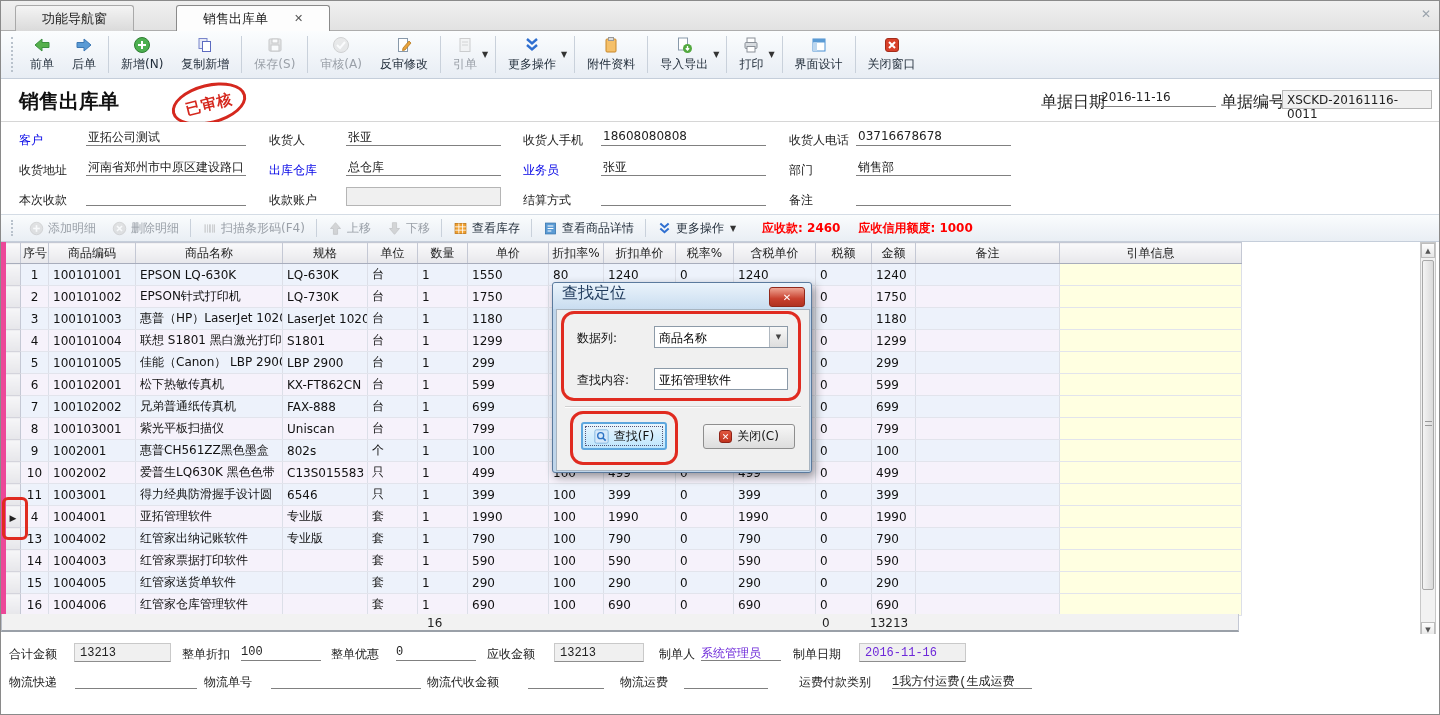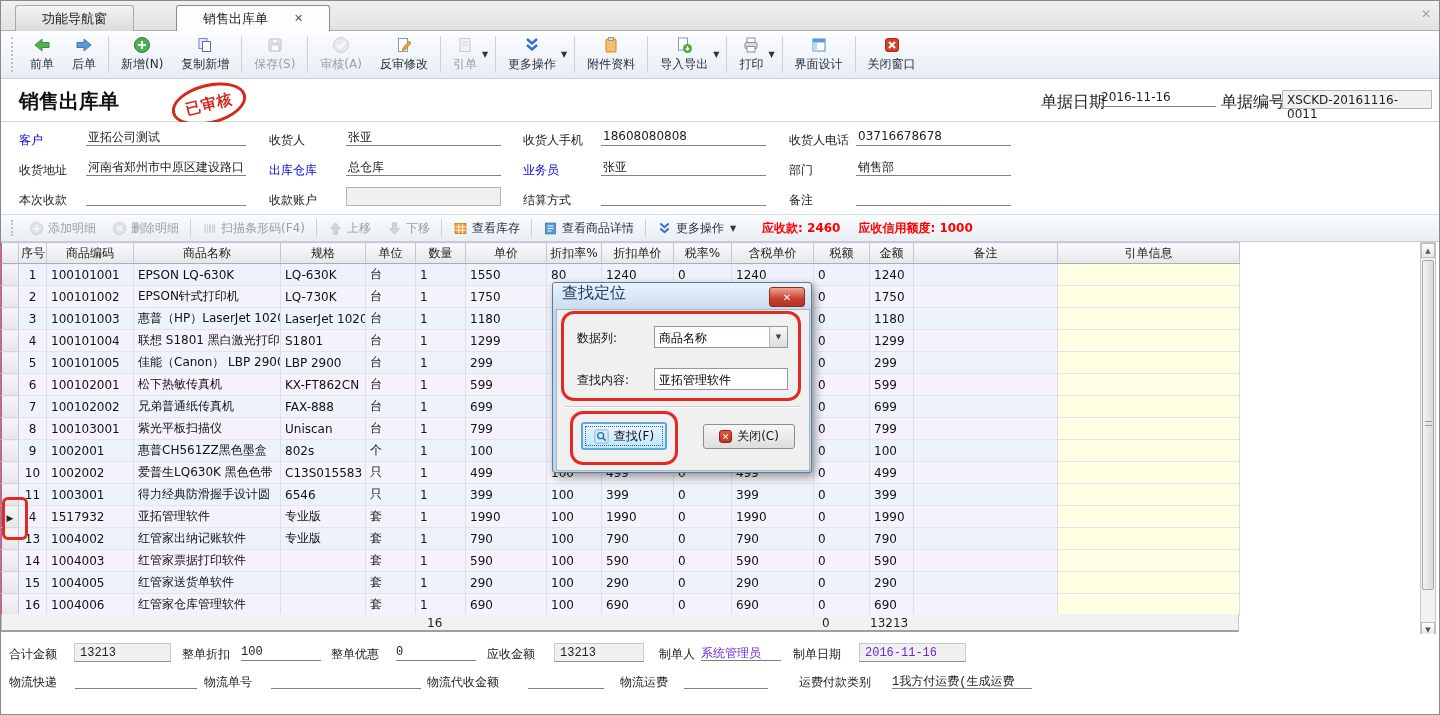--- a/index.html
+++ b/index.html
@@ -34,21 +34,21 @@
   .hval{position:absolute;top:11px;font-size:12px;color:#222;}
   .u{border-bottom:1px solid #808080;display:inline-block;height:17px;box-sizing:border-box;}
   .gbox{background:#F0F0F0;border:1px solid #B5B5B5;display:inline-block;height:19px;box-sizing:border-box;padding:2px 4px;}
   
   .form{position:absolute;left:0;top:121px;width:100%;height:92px;background:#FFF;}
   .fcell{position:absolute;font-size:12px;color:#222;}
   .flabel.blue{color:#0000E6;}
   .fval{position:absolute;top:-3px;font-size:12px;color:#222;padding:0 2px;}
   
   .tablewrap{position:absolute;left:0;top:241px;width:1440px;height:392px;background:#FFF;}
-  table.grid{border-collapse:collapse;table-layout:fixed;width:1238px;font-size:12px;border-left:1px solid #ec4899;}
+  table.grid{border-collapse:collapse;table-layout:fixed;width:1238px;font-size:12px;border-left:5px solid #ec4899;}
   table.grid th{height:20px;background:linear-gradient(#FAFAFB,#E7E7EB);border-right:1px solid #C4C8D4;border-bottom:1px solid #A8ADBC;border-top:1px solid #C4C8D4;font-weight:normal;color:#222;padding:0 2px;overflow:hidden;white-space:nowrap;}
   table.grid td{height:21px;border-right:1px solid #DCDFE8;border-bottom:1px solid #E2E4EC;padding:0 4px;overflow:hidden;white-space:nowrap;color:#111;}
   tr.ra td{background:#EDF2FB;}
   tr.rb td{background:#F6F2FB;}
   table.grid td.selcell{background:linear-gradient(#F6F6F8,#E6E6EA);border-right:1px solid #C4C8D4;border-bottom:1px solid #D4D4DC;text-align:center;padding:0;}
   table.grid td.c0{text-align:center;}
   table.grid tr td.c14{background:#FFFFE1;}
   .marker{font-size:9px;color:#222;}
   .summaryrow{position:absolute;left:0;top:372px;width:1238px;height:18px;background:#F2F2F2;border-left:1px solid #B9BEC9;border-right:1px solid #C4C8D4;border-bottom:2px solid #9AA0A8;box-sizing:border-box;font-size:12px;color:#222;}
   .summaryrow span{position:absolute;top:2px;}
@@ -605,21 +605,21 @@
             <td class="c9">0</td>
             <td class="c10">399</td>
             <td class="c11">0</td>
             <td class="c12">399</td>
             <td class="c13"></td>
             <td class="c14"></td>
           </tr>
           <tr class="rb">
             <td class="selcell"><span class="marker">▶</span></td>
             <td class="c0">4</td>
-            <td class="c1">1517932</td>
+            <td class="c1">1004001</td>
             <td class="c2">亚拓管理软件</td>
             <td class="c3">专业版</td>
             <td class="c4">套</td>
             <td class="c5">1</td>
             <td class="c6">1990</td>
             <td class="c7">100</td>
             <td class="c8">1990</td>
             <td class="c9">0</td>
             <td class="c10">1990</td>
             <td class="c11">0</td>

